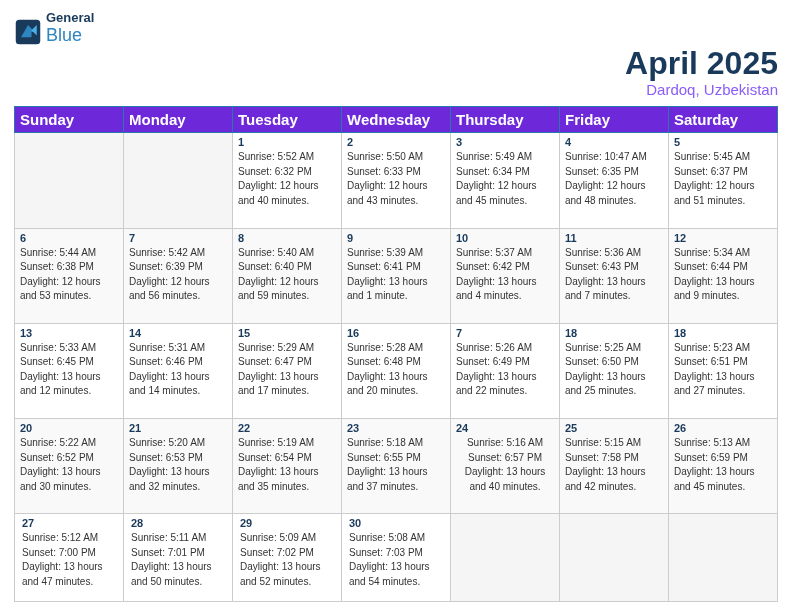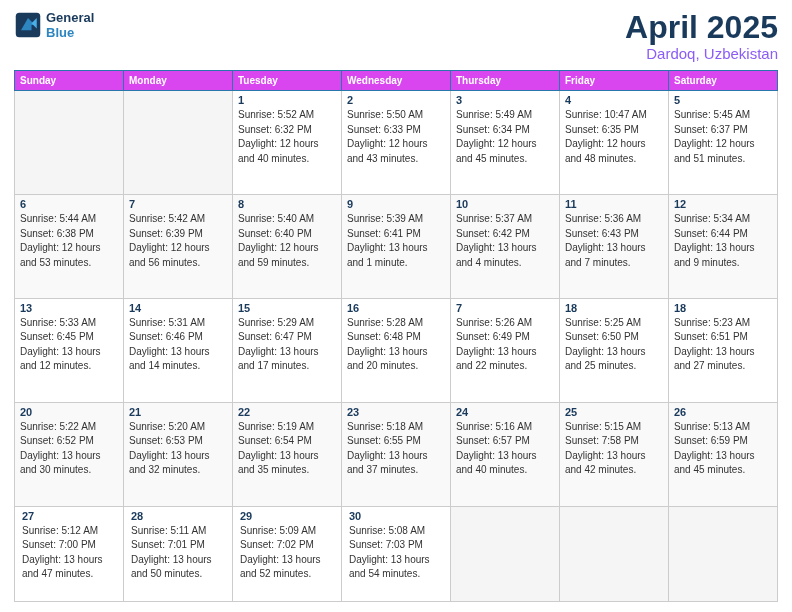--- a/index.html
+++ b/index.html
@@ -18,51 +18,52 @@
       flex-direction: column;
     }
     .header {
       display: flex;
       justify-content: space-between;
       align-items: flex-start;
       margin-bottom: 8px;
     }
     .logo {
       display: flex;
-      align-items: center;
+      align-items: flex-end;
     }
     .logo-icon {
       width: 28px;
       height: 28px;
       margin-right: 4px;
     }
     .title-block {
       text-align: right;
     }
     .month-title {
       font-size: 32px;
       font-weight: bold;
       color: #1a3a5c;
       line-height: 1.1;
+      margin-top: 36px;
     }
     .location {
       font-size: 15px;
       color: #8b5cf6;
     }
     .calendar {
       flex: 1;
       border: 1px solid #ccc;
       border-collapse: collapse;
       width: 100%;
       table-layout: fixed;
     }
     .calendar th {
-      background: #d946ef;
+      background: #6d28d9;
       color: #fff;
-      font-size: 10px;
+      font-size: 15px;
       font-weight: bold;
       padding: 4px 5px;
       text-align: left;
       border: 1px solid #2777aa;
     }
     .calendar td {
       vertical-align: top;
       border: 1px solid #ccc;
       padding: 3px 5px;
       font-size: 9.5px;
@@ -97,21 +98,21 @@
 <div class="page">
   <div class="header">
     <div class="logo">
       <svg class="logo-icon" viewBox="0 0 32 32">
         <rect x="2" y="2" width="28" height="28" rx="4" fill="#1a3a5c"></rect>
         <polygon points="8,22 16,8 24,16 20,16 20,22" fill="#2e86c1"></polygon>
         <polygon points="20,14 26,8 26,20" fill="#4ab0e8"></polygon>
       </svg>
       <div>
         <div style="font-size:13px;font-weight:bold;color:#1a3a5c;">General</div>
-        <div style="font-size:13px;font-weight:bold;color:#2e86c1;">Blue</div>
+        <div style="font-size:18px;font-weight:normal;color:#2e86c1;">Blue</div>
       </div>
     </div>
     <div class="title-block">
       <div class="month-title">April 2025</div>
       <div class="location">Dardoq, Uzbekistan</div>
     </div>
   </div>
 
   <table class="calendar">
     <thead>
@@ -291,21 +292,21 @@
           </td>
           <td>
             <div class="day-num">23</div>
             <div class="day-info" style="white-space: pre-line;">Sunrise: 5:18 AM
 Sunset: 6:55 PM
 Daylight: 13 hours
 and 37 minutes.</div>
           </td>
           <td>
             <div class="day-num">24</div>
-            <div class="day-info" style="white-space: pre-line;">Sunrise: 5:16 AM
+            <div class="day-info" style="white-space: pre-line; text-align: center;">Sunrise: 5:16 AM
 Sunset: 6:57 PM
 Daylight: 13 hours
 and 40 minutes.</div>
           </td>
           <td>
             <div class="day-num">25</div>
             <div class="day-info" style="white-space: pre-line;">Sunrise: 5:15 AM
 Sunset: 7:58 PM
 Daylight: 13 hours
 and 42 minutes.</div>

